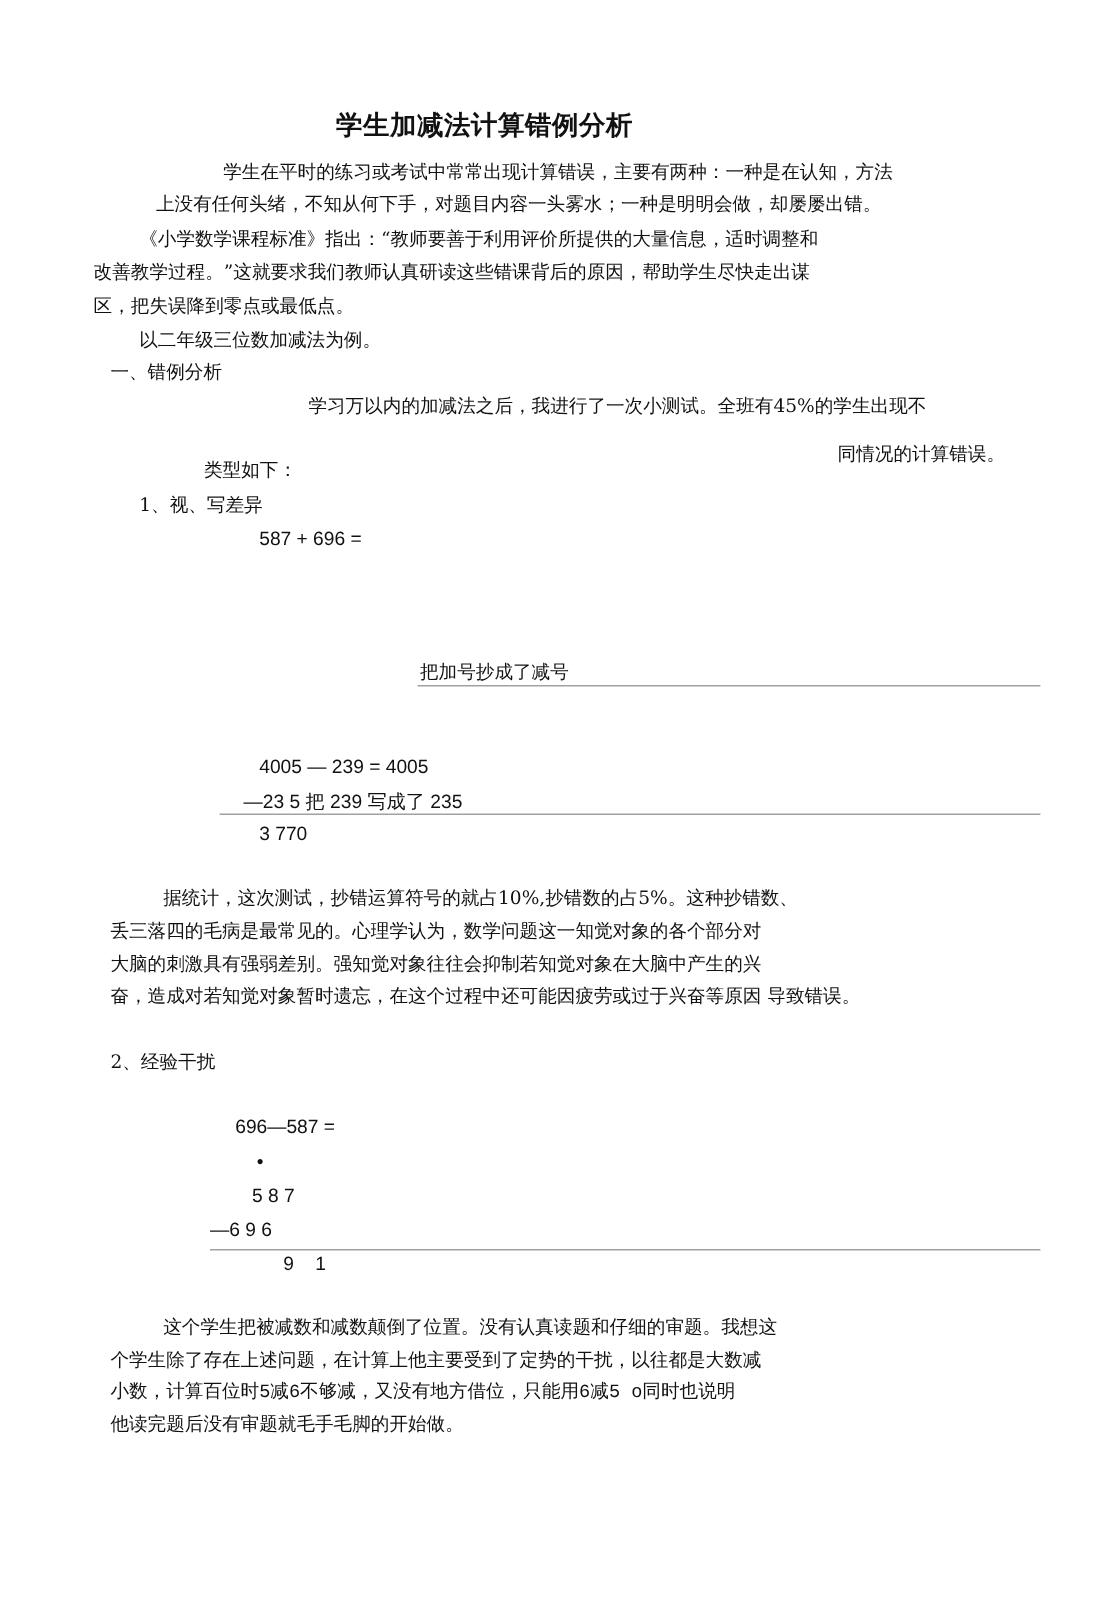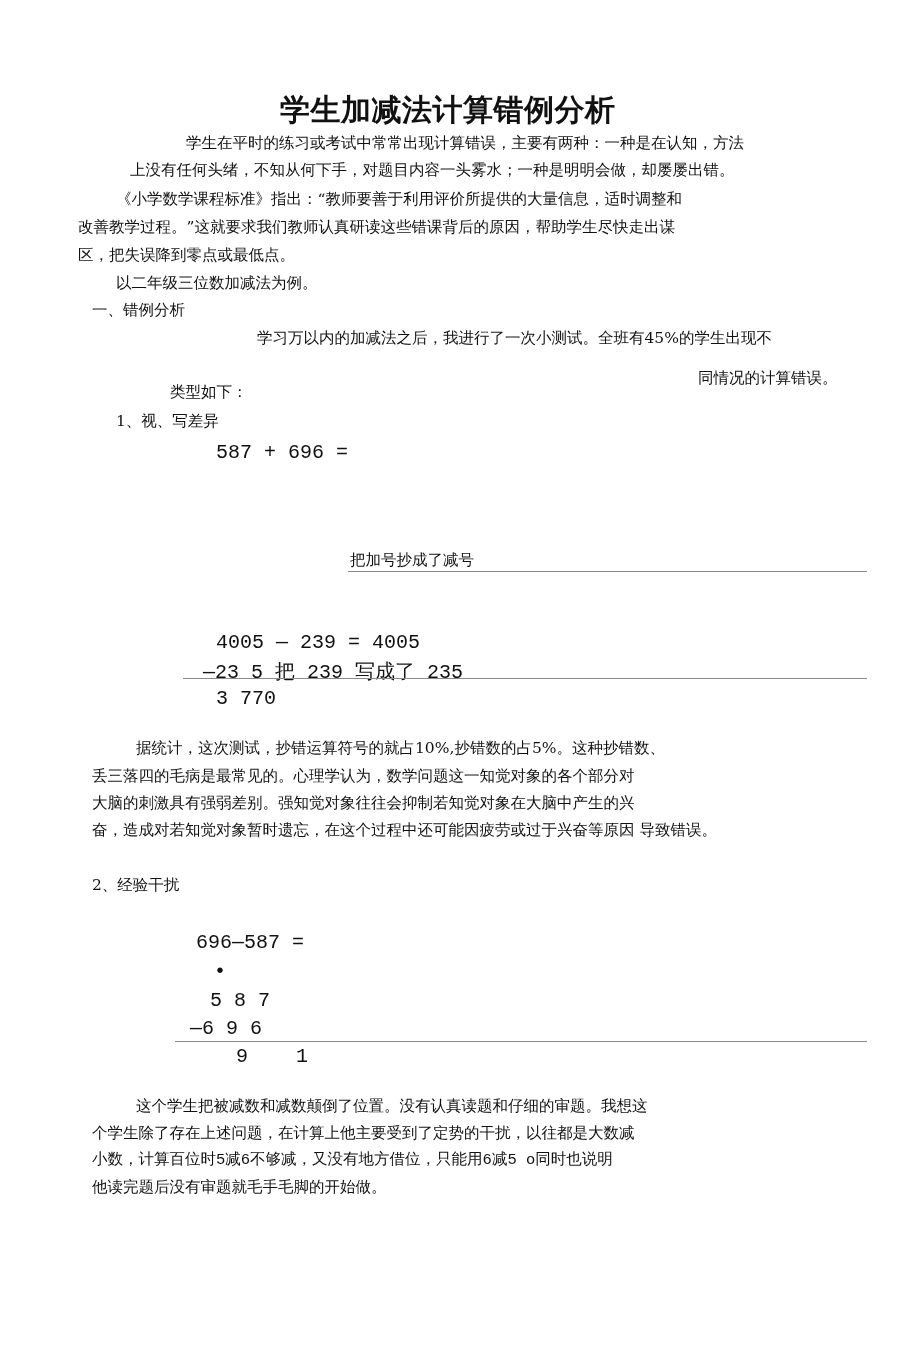--- a/index.html
+++ b/index.html
@@ -1,21 +1,21 @@
 <!DOCTYPE html>
 <html><head>
 <meta charset="utf-8">
 <style>
   html, body { margin: 0; padding: 0; background: #ffffff; }
   body { width: 920px; height: 1351px; position: relative; overflow: hidden;
          font-family: "DejaVu Serif", "Liberation Serif", serif; color: #111; }
   .abs { position: absolute; white-space: nowrap; }
-  .title { font-family: "DejaVu Sans", "Liberation Sans", sans-serif; font-size: 30px; font-weight: bold; letter-spacing: 0.5px; color: #111; }
+  .title { font-family: "DejaVu Sans", "Liberation Sans", sans-serif; font-size: 22px; font-weight: bold; letter-spacing: 0.5px; color: #111; }
   .p { font-size: 15.5px; line-height: 20px; }
-  .num { font-family: Liberation Mono, monospace; font-size: 20px; }
+  .num { font-family: Liberation Sans, sans-serif; font-size: 16px; }
   .hr { position: absolute; height: 0; border-top: 1px solid #8a8a8a; }
 </style>
 </head>
 <body>
 
 <div>
 
   <div class="abs title" style="left:280px; top:90px;">学生加减法计算错例分析</div>
 
   <div class="abs p" style="left:186px; top:133px;text-align:right;">学生在平时的练习或考试中常常出现计算错误，主要有两种：一种是在认知，方法</div>
@@ -49,21 +49,21 @@
   <div class="abs p" style="left:136px; top:738px;">据统计，这次测试，抄错运算符号的就占10%,抄错数的占5%。这种抄错数、</div>
   <div class="abs p" style="left:92px; top:766px;">丢三落四的毛病是最常见的。心理学认为，数学问题这一知觉对象的各个部分对</div>
   <div class="abs p" style="left:92px; top:793px;">大脑的刺激具有强弱差别。强知觉对象往往会抑制若知觉对象在大脑中产生的兴</div>
   <div class="abs p" style="left:92px; top:820px;">奋，造成对若知觉对象暂时遗忘，在这个过程中还可能因疲劳或过于兴奋等原因  导致错误。</div>
 
   <div class="abs p" style="left:92px; top:875px;">2、经验干扰</div>
 
   <div class="abs num" style="left:196px; top:931px;">696—587 =</div>
   <div class="abs num" style="left:214px; top:960px;">•</div>
   <div class="abs num" style="left:210px; top:989px;">5 8 7</div>
-  <div class="abs num" style="left:190px; top:1017px;">—6 9 6</div>
+  <div class="abs num" style="left:175px; top:1017px;">—6 9 6</div>
   <div class="hr" style="left:175px; top:1041px; width:692px;"></div>
   <div class="abs num" style="left:236px; top:1045px; white-space:pre;">9    1</div>
 
   <div class="abs p" style="left:136px; top:1096px;">这个学生把被减数和减数颠倒了位置。没有认真读题和仔细的审题。我想这</div>
   <div class="abs p" style="left:92px; top:1123px;">个学生除了存在上述问题，在计算上他主要受到了定势的干扰，以往都是大数减</div>
   <div class="abs p" style="left:92px; top:1150px;font-family:Liberation Mono, monospace;">小数，计算百位时5减6不够减，又没有地方借位，只能用6减5 o同时也说明</div>
   <div class="abs p" style="left:92px; top:1177px;">他读完题后没有审题就毛手毛脚的开始做。</div>
 
 </div>
 

